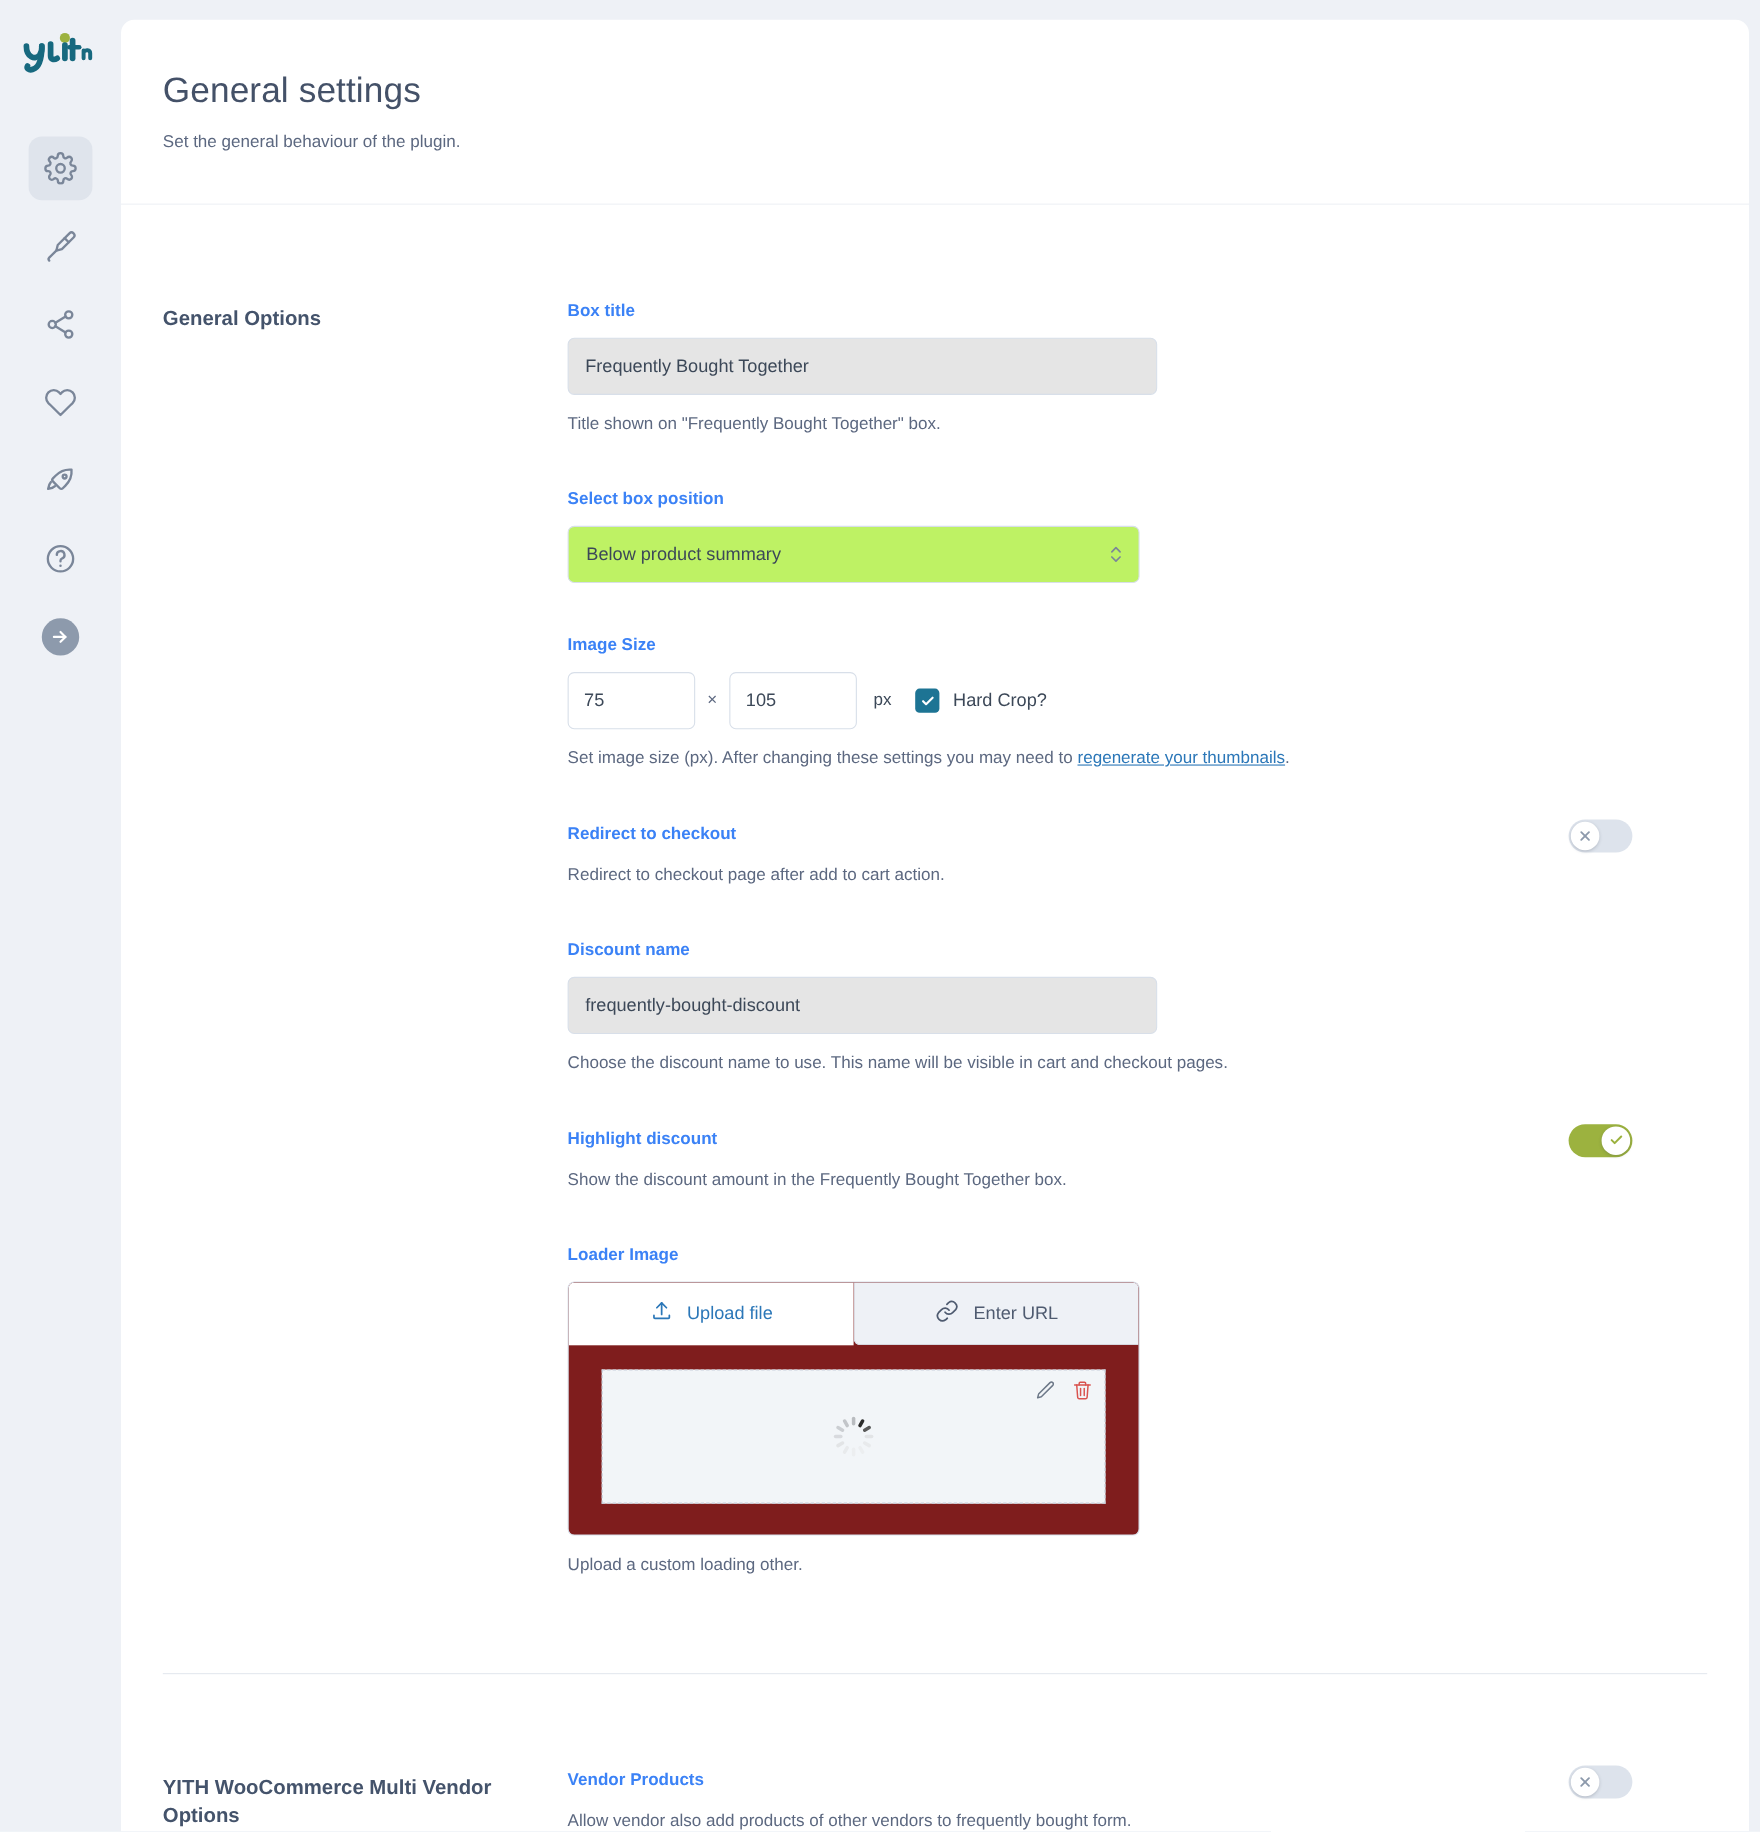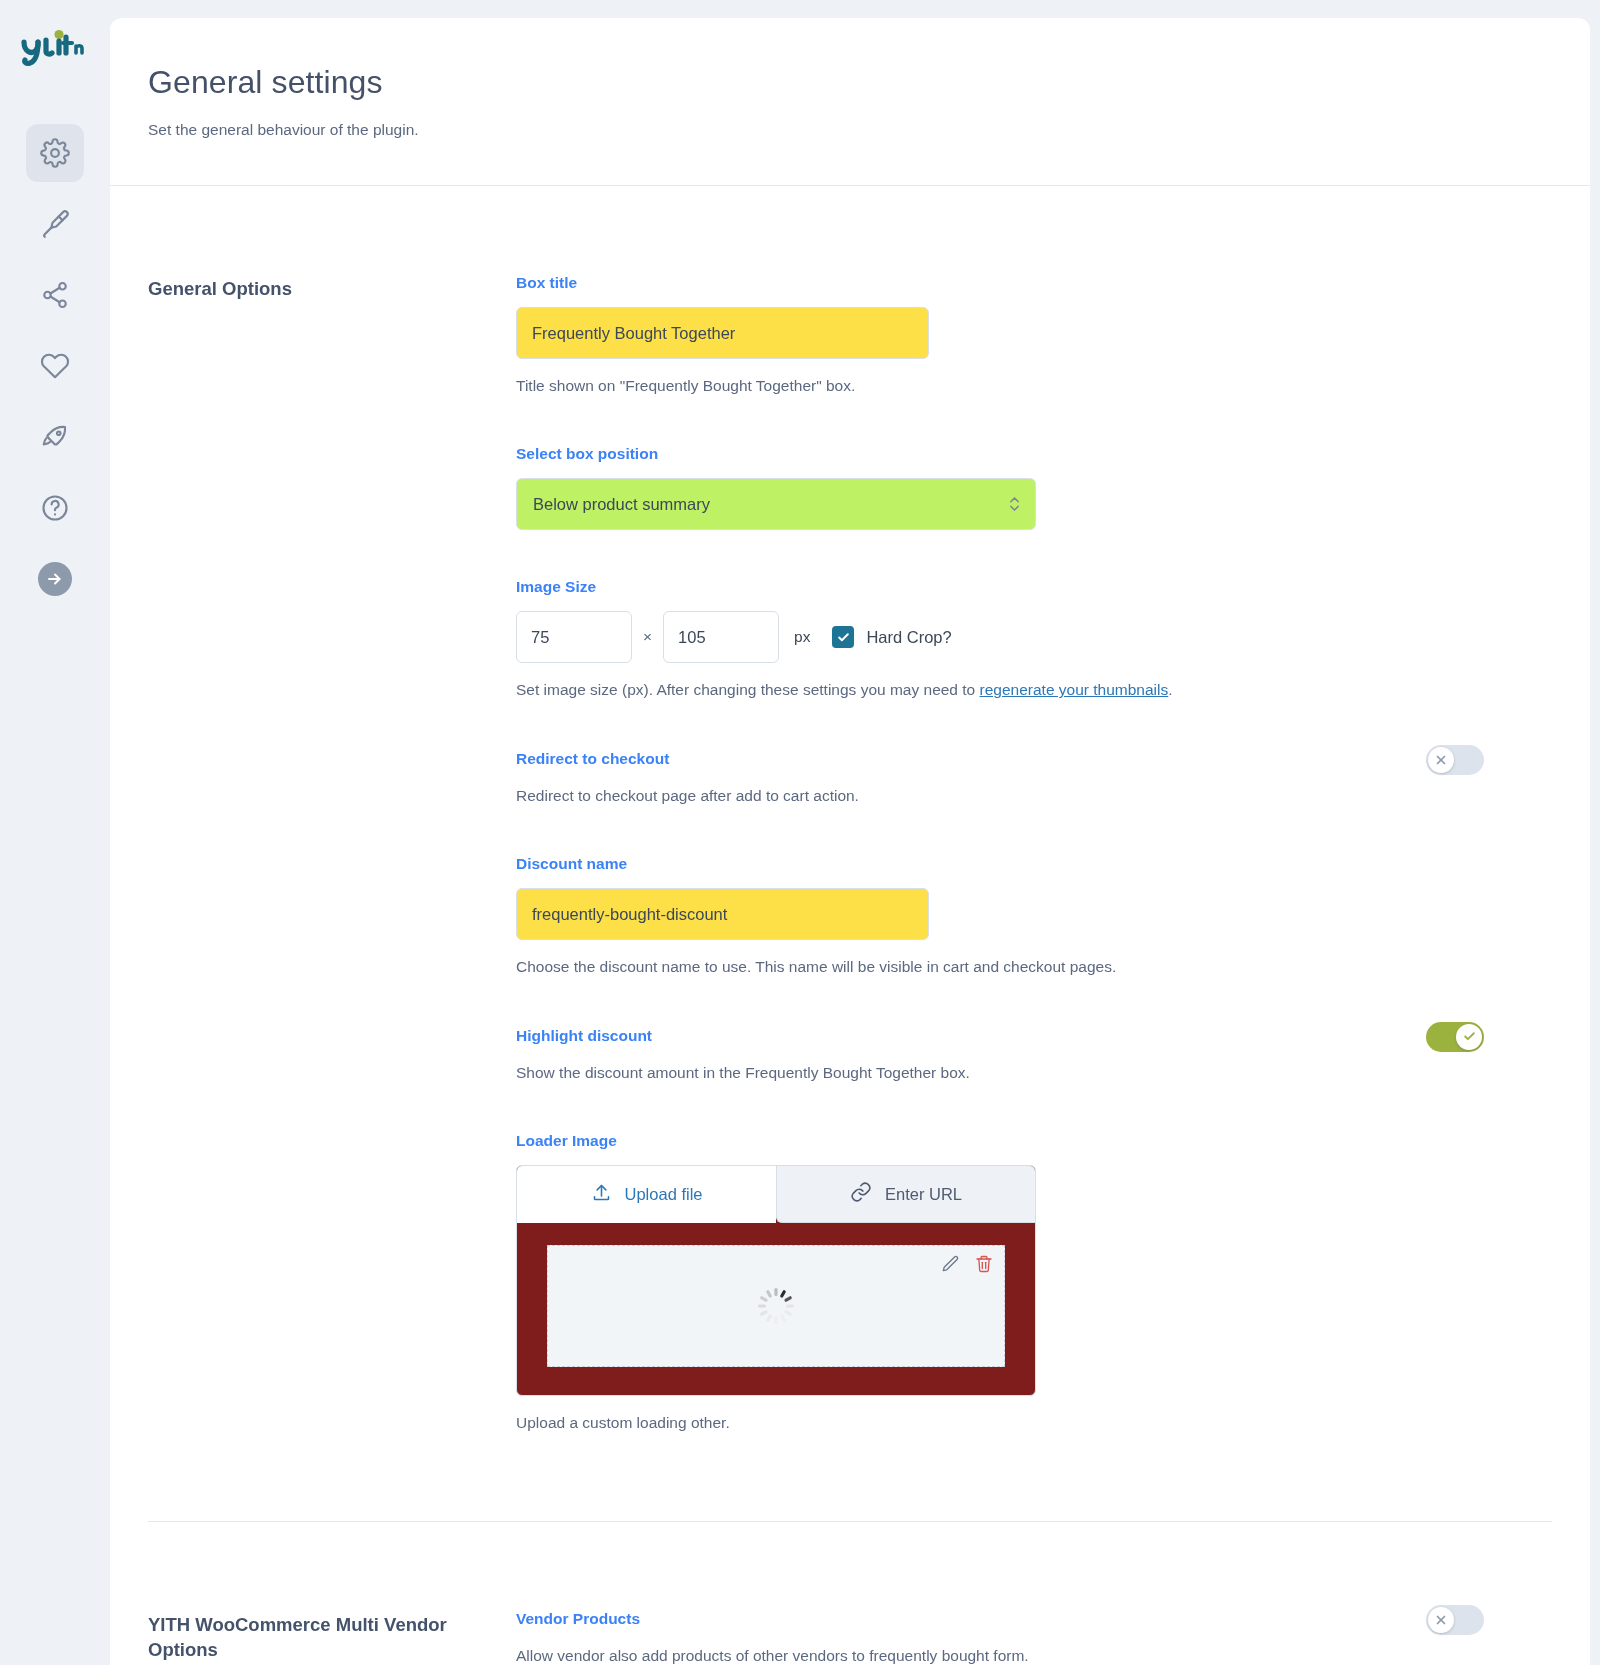--- a/index.html
+++ b/index.html
@@ -128,25 +128,25 @@
     font-size: 15.5px;
     color: #5c6880;
     margin-top: 16px;
     line-height: 1.45;
   }
   .field-desc a {
     color: #2b77b8;
   }
 
   .text-input {
-    width: 413px;
+    width: 536px;
     height: 52px;
     border: 1px solid #d8dfe9;
     border-radius: 6px;
-    background: #fde047;
+    background: #e5e5e5;
     font-family: "Liberation Sans", sans-serif;
     font-size: 16.5px;
     color: #3c4858;
     padding: 0 15px;
     outline: none;
   }
   .text-input::placeholder { color: #9aa4b4; }
 
   .select-wrap {
     position: relative;

